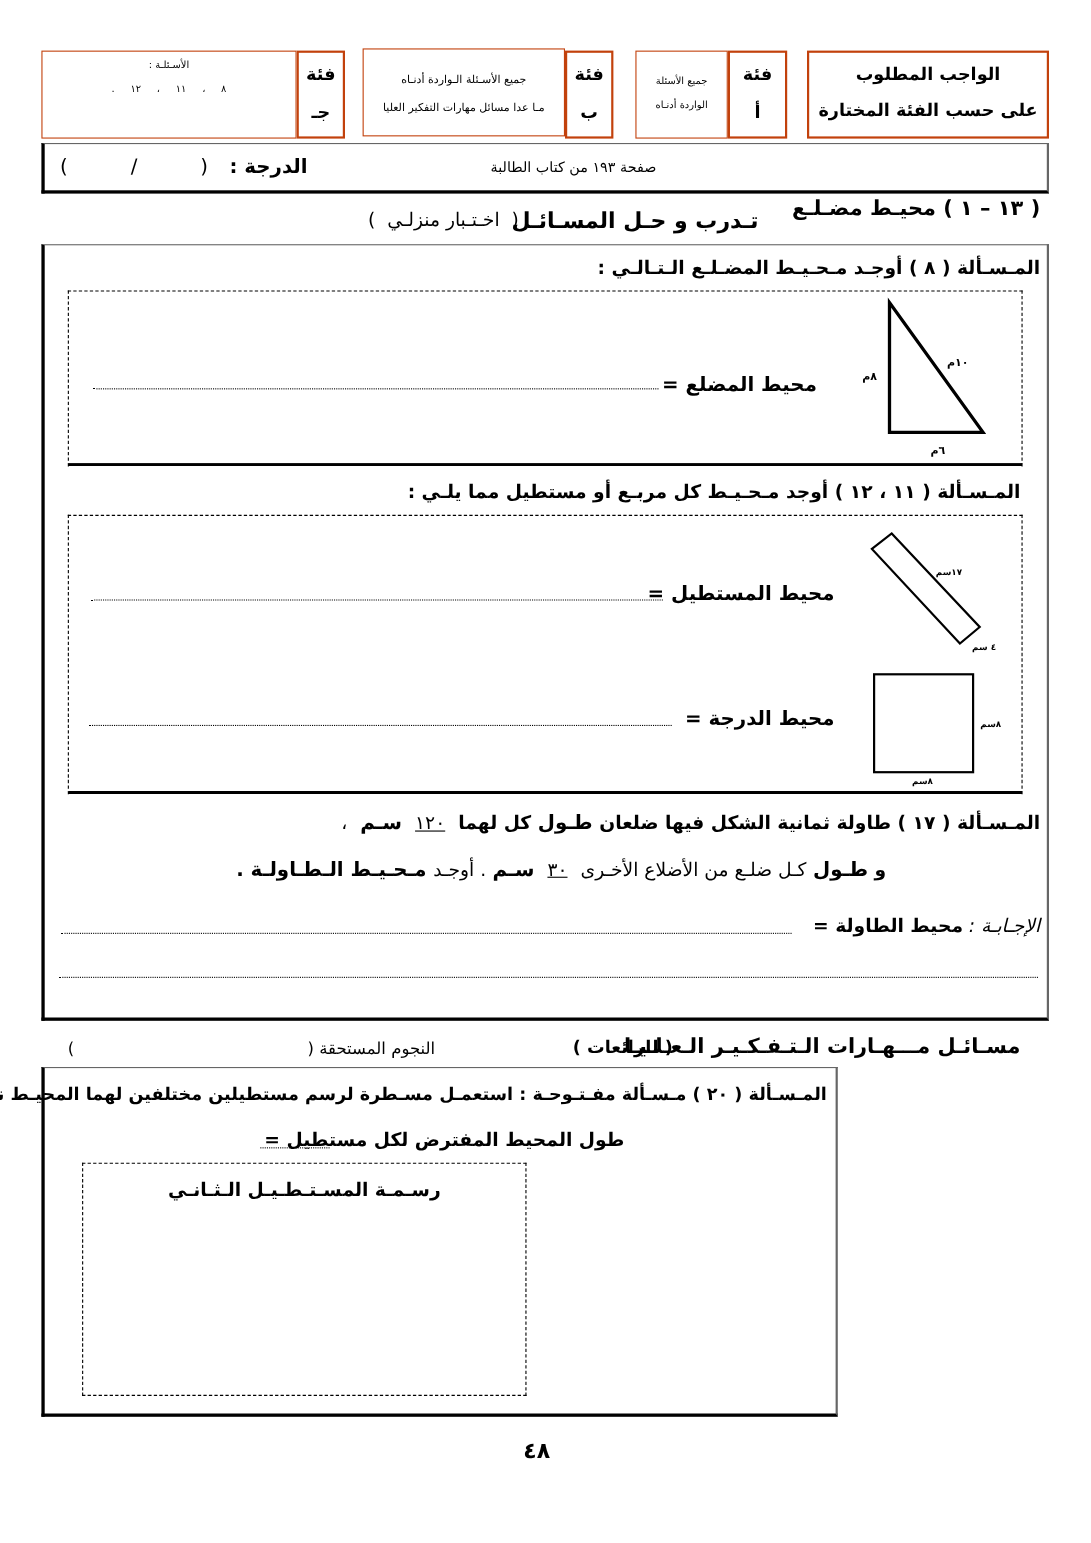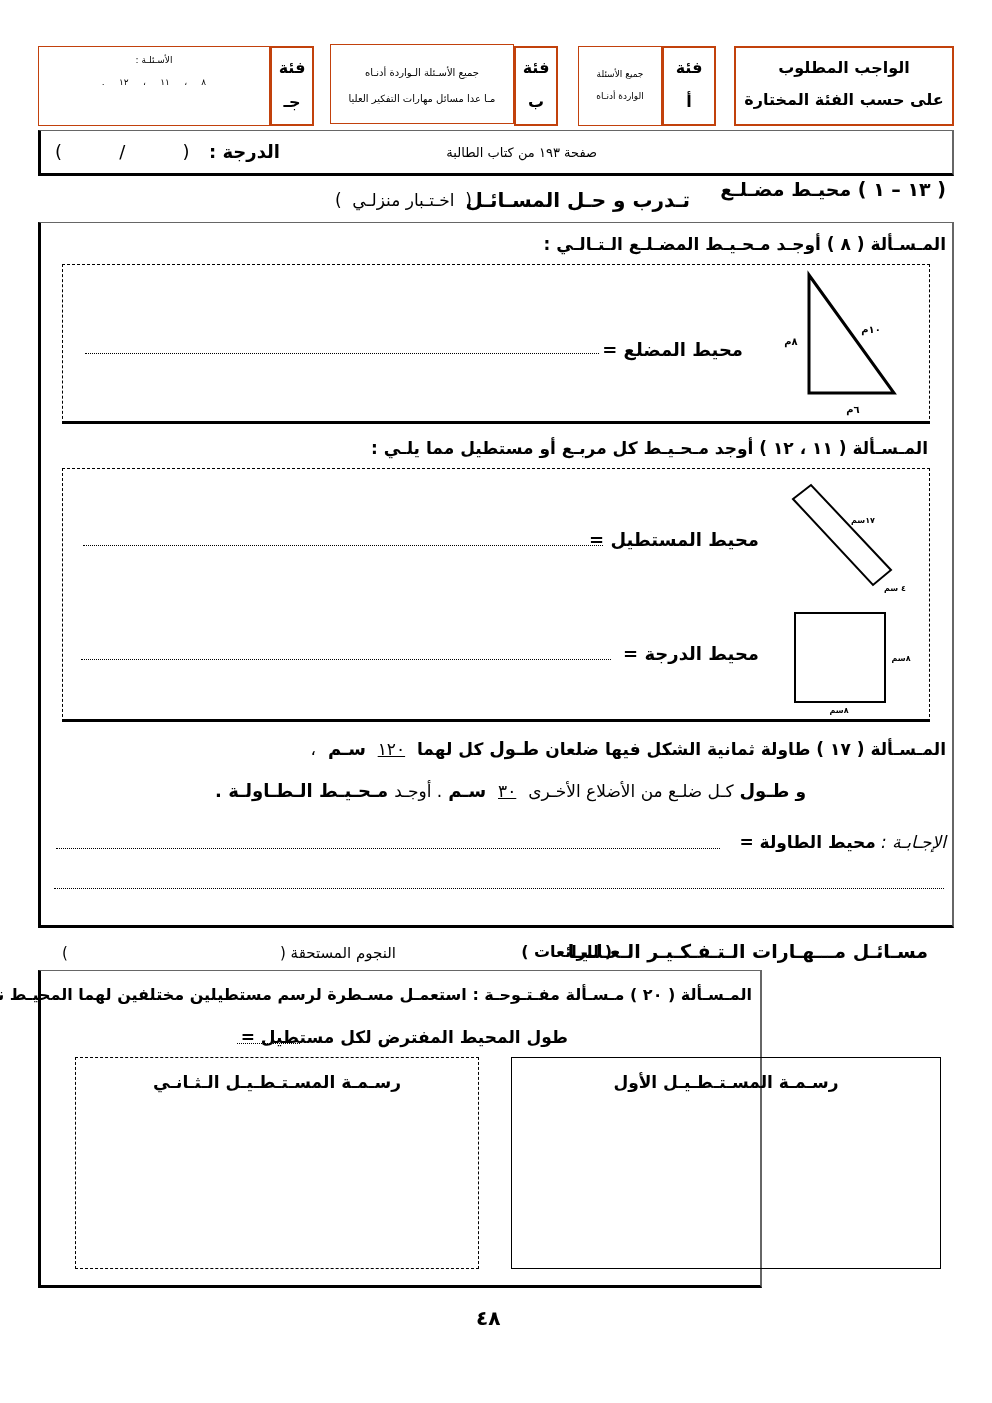--- a/index.html
+++ b/index.html
@@ -130,21 +130,18 @@
 <div class="abs bold" style="right:64px; top:940px; font-size:19px;">مسـائـل مـــهـارات الـتـفـكـيـر الـعـلـيـا</div>
 <div class="abs bold" style="right:380px; top:942px; font-size:16px;">( للرائعات )</div>
 <div class="abs" style="right:596px; top:944px; font-size:15px;">النجوم المستحقة (</div>
 <div class="abs" style="left:62px; top:944px; font-size:15px;">)</div>
 
 <div class="frame" style="left:38px; top:970px; width:724px; height:318px;">
   <div class="q" style="right:8px; top:14px; font-size:16px;">المـسـألة ( ٢٠ ) مـسـألة مفـتـوحـة :  استعمـل مسـطرة لرسم مستطيلين مختلفين لهما المحيـط نفسـه .</div>
   <div class="lbl" style="right:192px; top:56px; font-size:17px;">طول المحيط المفترض لكل مستطيل =</div>
   <div class="dots" style="left:196px; right:460px; top:72px;"></div>
 
-  <div class="solidbox" style="left:470px; top:86px; width:430px; height:212px;">
-    <div class="abs bold" style="left:0; right:0; top:14px; text-align:center; font-size:17px;">رسـمـة المسـتـطـيـل الأول</div>
-  </div>
   <div class="dashbox all" style="left:34px; top:86px; width:404px; height:212px;">
     <div class="abs bold" style="left:0; right:0; top:14px; text-align:center; font-size:17px;">رسـمـة المسـتـطـيـل الـثـانـي</div>
   </div>
 </div>
 
 <div class="abs bold" style="left:476px; top:1306px; font-size:20px;">٤٨</div>
 
 </body></html>

